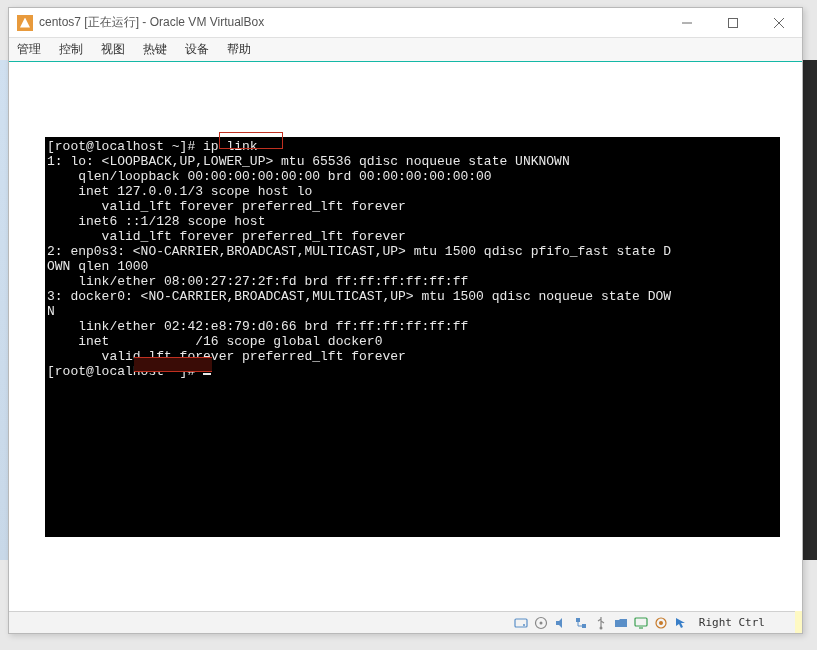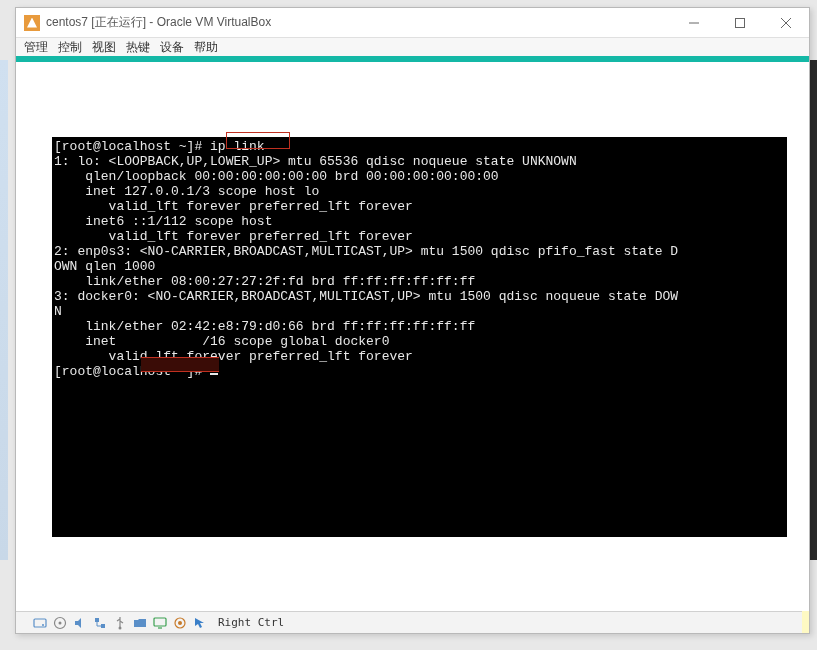--- a/index.html
+++ b/index.html
@@ -14,21 +14,20 @@
   }
   .outer-window {
     position: absolute;
     left: 8px;
     top: 7px;
     width: 795px;
     height: 627px;
     background: #fef9c3;
     border: 1px solid #b8b8b8;
     box-shadow: 2px 2px 6px rgba(0,0,0,0.15);
-    margin-left: 7px;
   }
   .titlebar {
     height: 30px;
     display: flex;
     align-items: center;
     padding: 0 0 0 8px;
     background: #fff;
     border-bottom: 1px solid #e0e0e0;
   }
   .title-icon {
@@ -58,23 +57,23 @@
     width: 46px; height: 30px;
     display: flex; align-items: center; justify-content: center;
     font-size: 14px;
     color: #666;
   }
   .menubar {
     height: 24px;
     display: flex;
     align-items: center;
     padding: 0 8px;
-    gap: 10px;
+    gap: 18px;
     background: #f7f7f7;
-    border-bottom: 6px solid #14b8a6;
+    border-bottom: 1px solid #14b8a6;
   }
   .menu-item {
     font-size: 12px;
     color: #333;
   }
   .content {
     position: relative;
     width: 100%;
     height: calc(100% - 54px - 22px);
     background: #fff;
@@ -115,21 +114,22 @@
   }
   .statusbar {
     position: absolute;
     bottom: 0;
     left: 0; right: 7px;
     height: 22px;
     background: #f3f3f3;
     border-top: 1px solid #d0d0d0;
     display: flex;
     align-items: center;
-    padding: 0 16px;
+    justify-content: flex-end;
+    padding: 0 24px;
     gap: 4px;
   }
   .status-icon {
     width: 16px; height: 16px;
     display: inline-flex;
     align-items: center;
     justify-content: center;
     font-size: 12px;
   }
   .status-text {
@@ -196,21 +196,21 @@
     <span class="menu-item">设备</span>
     <span class="menu-item">帮助</span>
   </div>
 
   <div class="content">
     <div class="terminal"><span>[root@localhost ~]# </span><span>ip link</span>
 <span>1: lo: &lt;LOOPBACK,UP,LOWER_UP&gt; mtu 65536 qdisc noqueue state UNKNOWN</span>
 <span>    qlen/loopback 00:00:00:00:00:00 brd 00:00:00:00:00:00</span>
 <span>    inet 127.0.0.1/3 scope host lo</span>
 <span>       valid_lft forever preferred_lft forever</span>
-<span>    inet6 ::1/112 scope host</span>
+<span>    inet6 ::1/128 scope host</span>
 <span>       valid_lft forever preferred_lft forever</span>
 <span>2: enp0s3: &lt;NO-CARRIER,BROADCAST,MULTICAST,UP&gt; mtu 1500 qdisc pfifo_fast state D</span>
 <span>OWN qlen 1000</span>
 <span>    link/ether 08:00:27:27:2f:fd brd ff:ff:ff:ff:ff:ff</span>
 <span>3: docker0: &lt;NO-CARRIER,BROADCAST,MULTICAST,UP&gt; mtu 1500 qdisc noqueue state DOW</span>
 <span>N</span>
 <span>    link/ether 02:42:e8:79:d0:66 brd ff:ff:ff:ff:ff:ff</span>
 <span>    inet           /16 scope global docker0</span>
 <span>       valid_lft forever preferred_lft forever</span>
 <span>[root@localhost ~]# </span><span class="cursor"></span></div>

